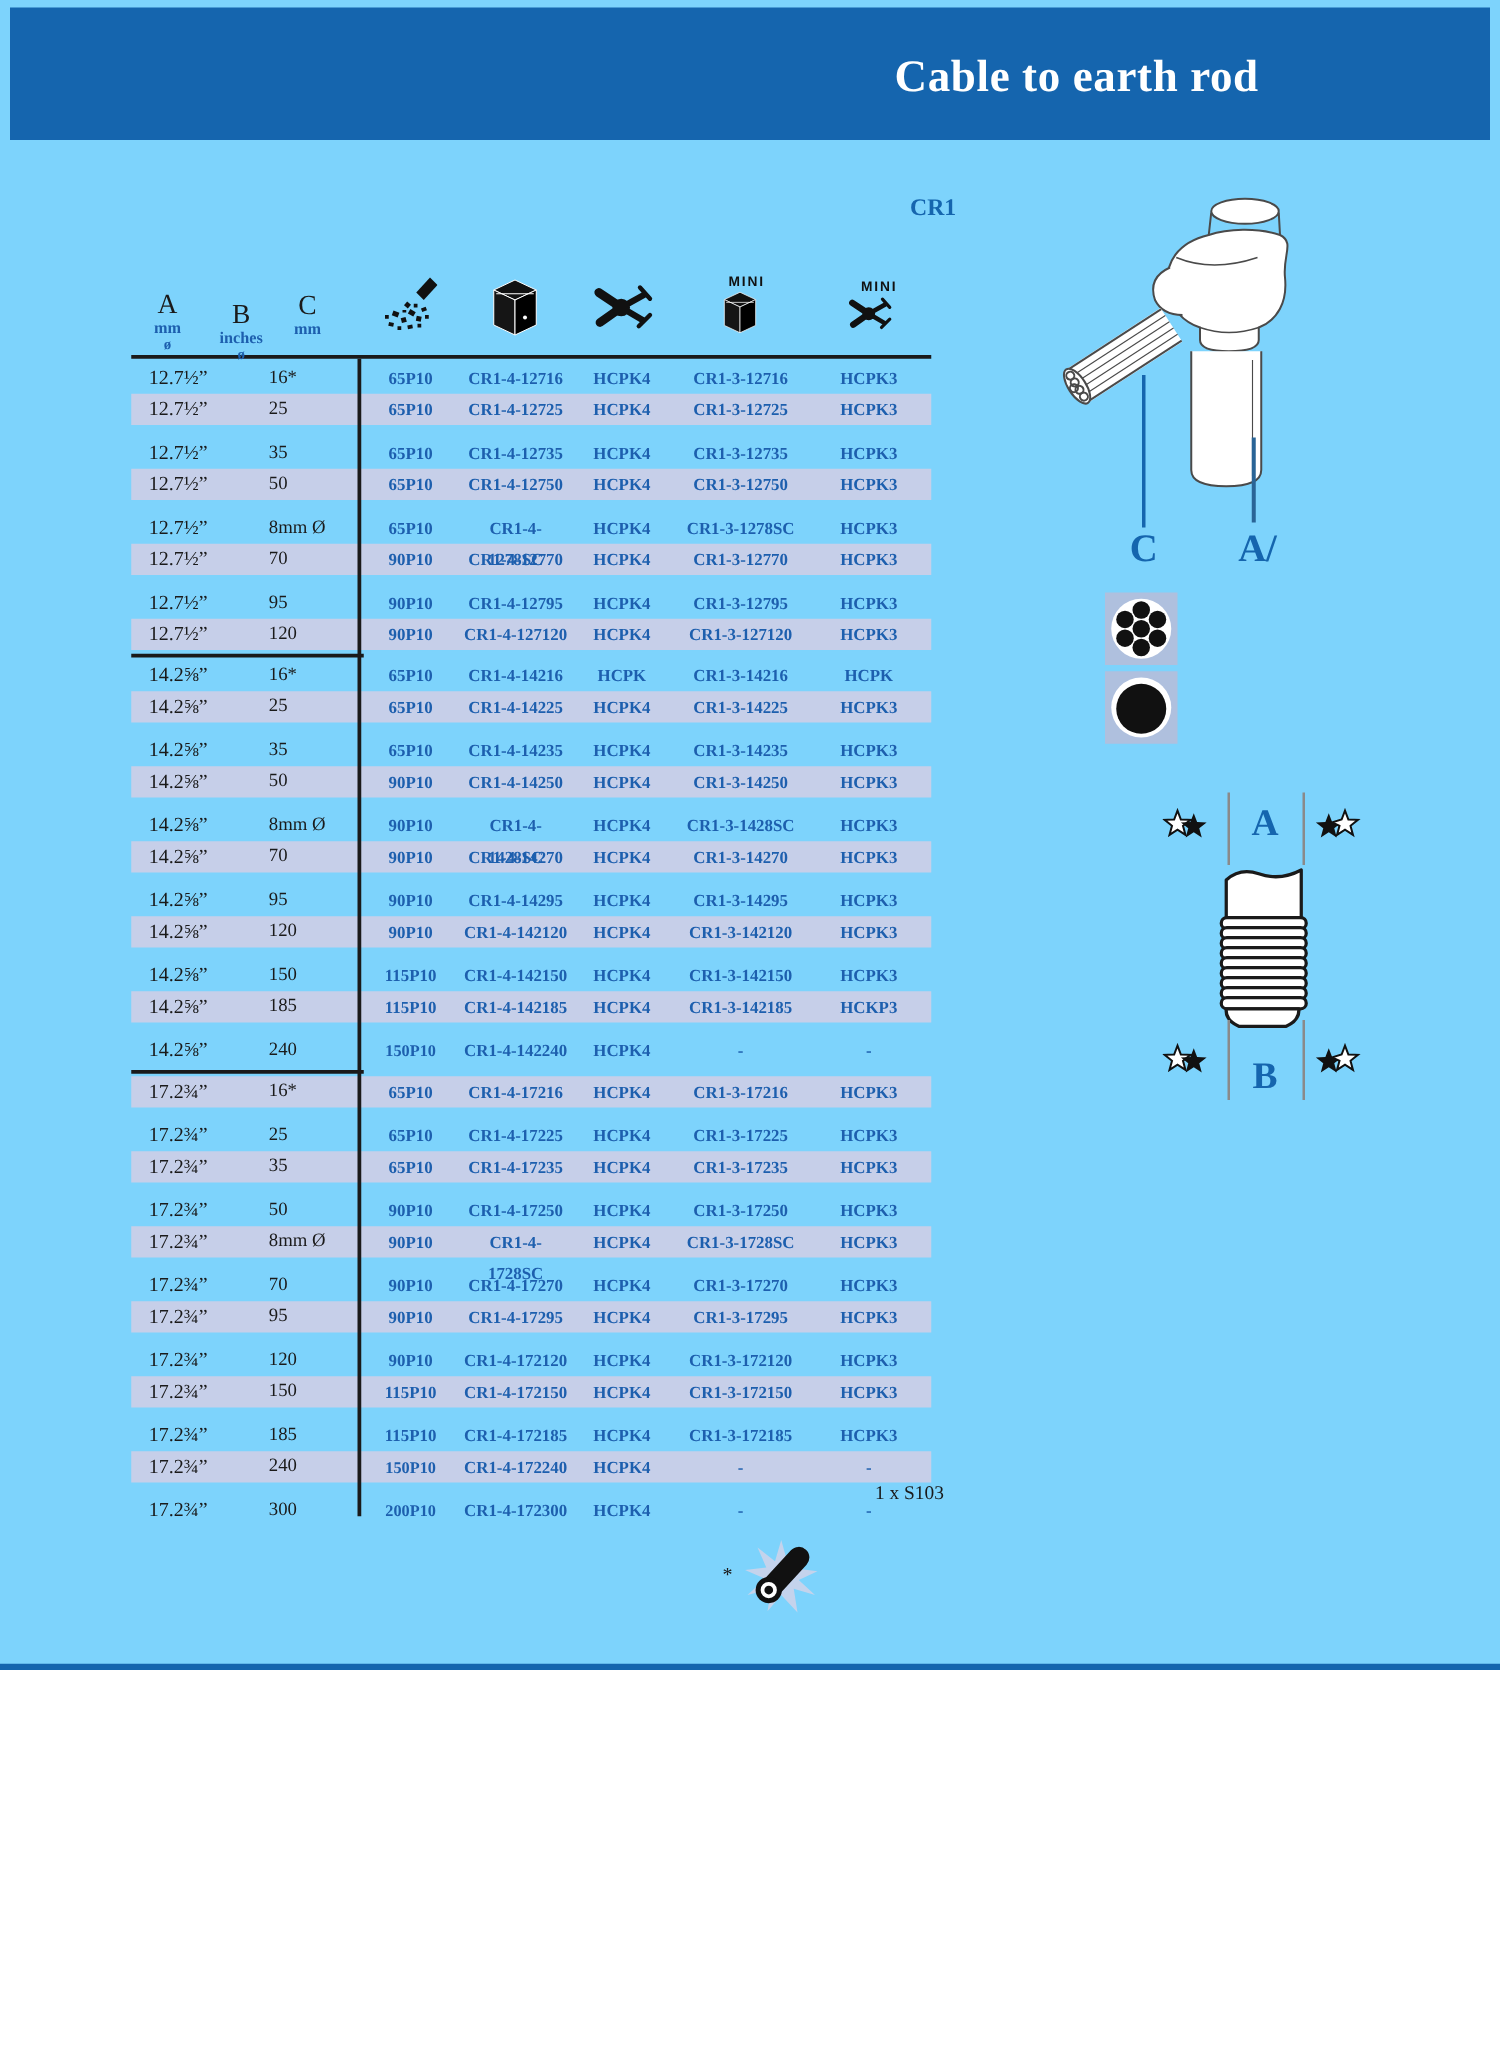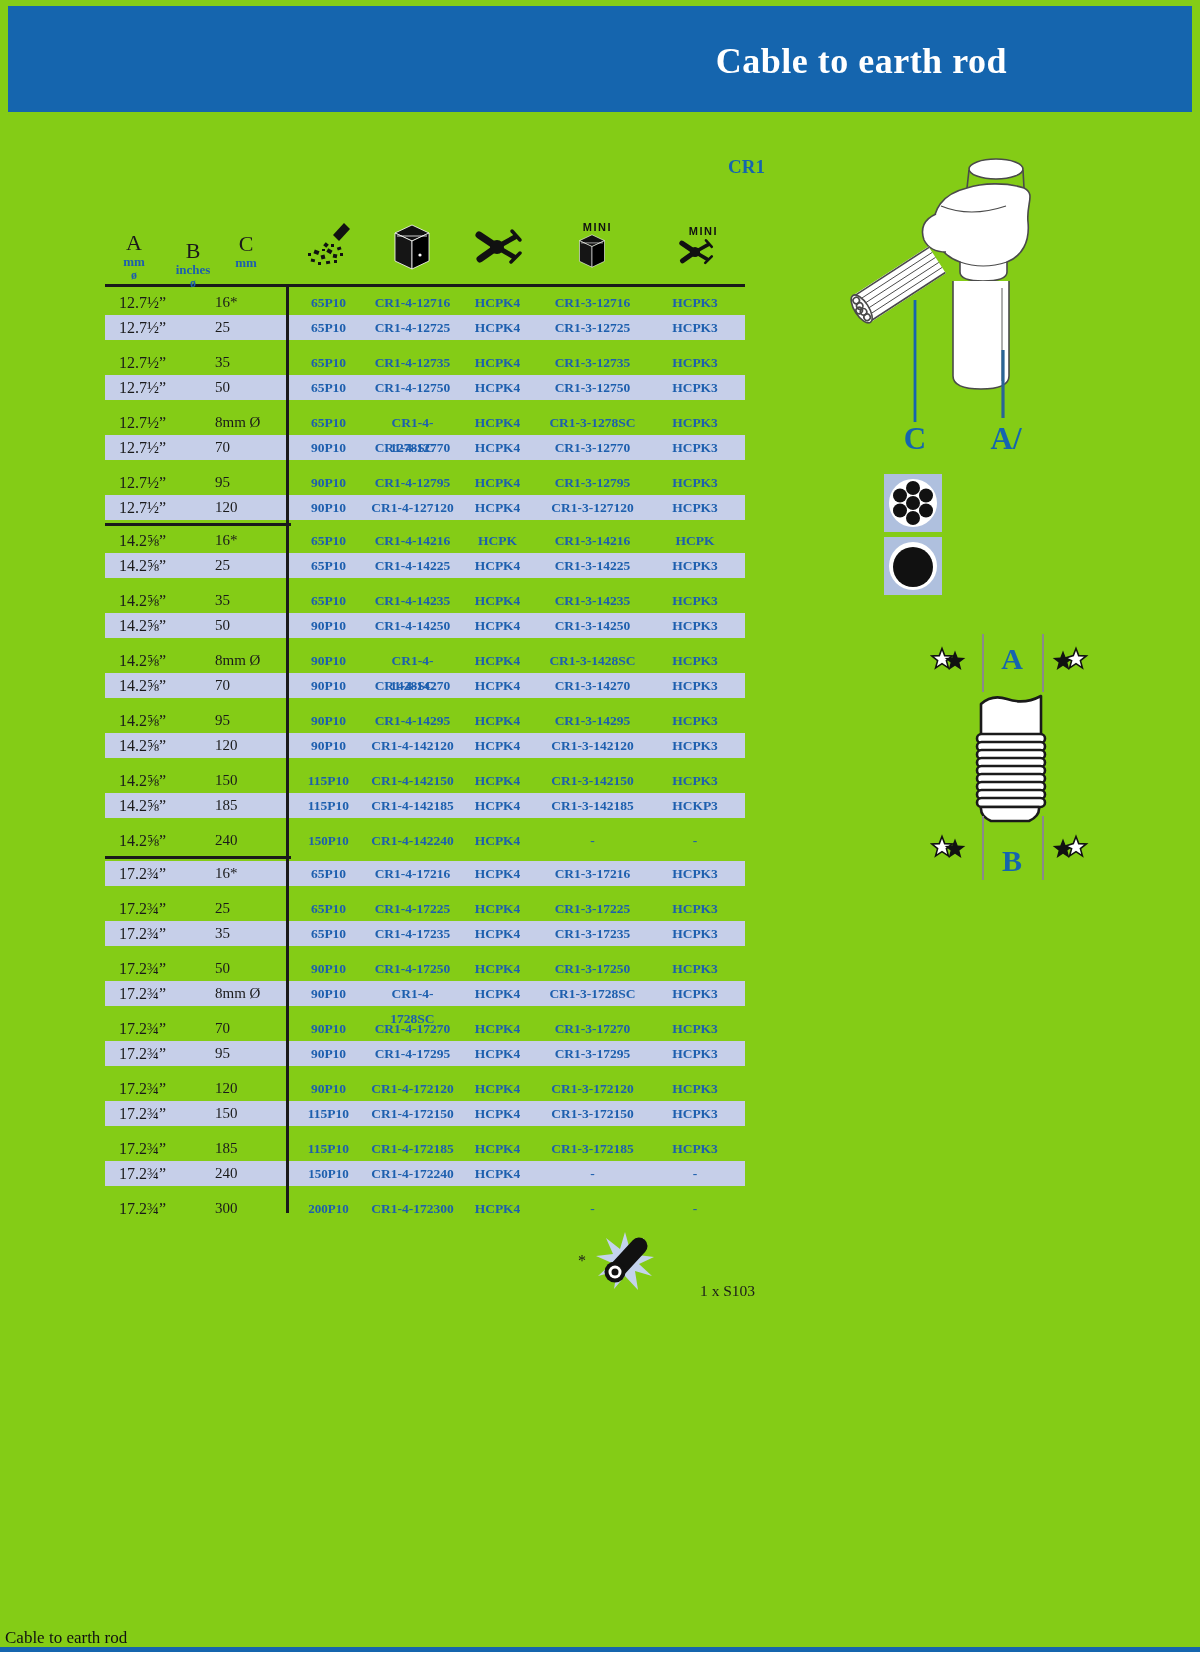--- a/index.html
+++ b/index.html
@@ -1,16 +1,16 @@
 <!DOCTYPE html>
 <html><head>
 <meta charset="utf-8">
 <style>
   html,body{margin:0;padding:0;background:#fff;}
-  .page{position:relative;width:1200px;height:1652px;background:#84cc16;overflow:hidden;
+  .page{position:relative;width:1200px;height:1336px;background:#7dd3fc;overflow:hidden;
         font-family:"Liberation Serif", serif;color:#1a1a1a;}
 
   
   .topbar{position:absolute;left:8px;top:6px;width:1184px;height:106px;background:#1565ae;}
   .topbar .title{position:absolute;right:185px;top:34px;color:#ffffff;font-size:36px;
                  font-weight:bold;letter-spacing:.5px;}
 
   
   .cr1{position:absolute;left:645px;top:156px;width:120px;text-align:right;
        color:#1565ae;font-size:19px;font-weight:bold;}
@@ -36,21 +36,21 @@
   .code{text-align:center;color:#1d5fae;font-weight:bold;font-size:13.5px;}
   .c-p{width:83px;} .c-m{width:85px;} .c-h{width:85px;} .c-mm{width:105px;} .c-mh{width:100px;}
   .row.big .c-p{font-size:13px;}
   .section-rule{border-top:3px solid #1a1a1a;width:186px;margin:3px 0 2px 0;}
 
   
   .notes{position:absolute;left:112px;top:1246px;width:372px;font-size:17.5px;line-height:24px;}
   .notes p{margin:0 0 12px 0;}
   .footnote-star{position:absolute;left:578px;top:1252px;font-size:16px;}
   .rodicon{position:absolute;left:594px;top:1230px;}
-  .packinfo{position:absolute;left:700px;top:1282px;font-size:15.5px;}
+  .packinfo{position:absolute;left:700px;top:1186px;font-size:15.5px;}
 
   
   .weld{position:absolute;left:820px;top:148px;}
   .xsq{position:absolute;width:58px;height:58px;background:#afc0de;}
   .xsq1{left:884px;top:474px;} .xsq2{left:884px;top:537px;}
   .rodblk{position:absolute;left:920px;top:634px;width:180px;height:260px;}
   .dimline{position:absolute;width:1.5px;background:#8a8a8a;}
   .dimlabel{position:absolute;color:#1565ae;font-weight:bold;font-size:30px;width:40px;text-align:center;}
   .starpair{position:absolute;}
 

